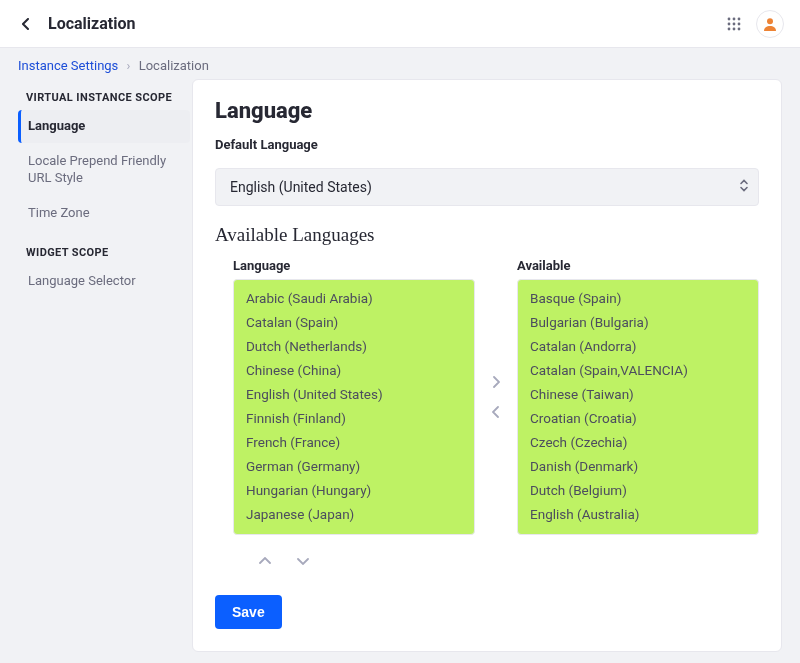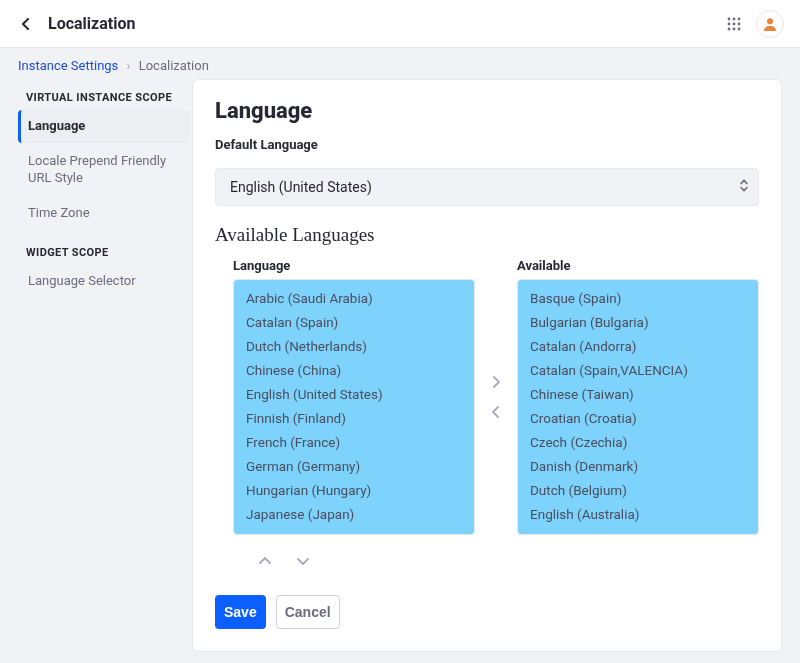--- a/index.html
+++ b/index.html
@@ -102,21 +102,21 @@
     .panel h2 {
       font-size: 19px; font-weight: 500; margin-bottom: 12px; color:#272833;font-family:Liberation Serif, serif;
     }
     .dual-list {
       display: flex; align-items: stretch; gap: 6px;
       padding-left: 18px;
     }
     .list-col { flex:1; min-width:0; }
     .list-title { font-size: 13px; font-weight: 700; margin-bottom: 6px; }
     .list-box {
-      background: #7dd3fc;
+      background: #bef264;
       border: 1px solid #e7e7ed;
       border-radius: 4px;
       height: 256px;
       overflow-y: scroll;
       padding: 6px 0;
     }
     .list-box::-webkit-scrollbar { width: 10px; }
     .list-box::-webkit-scrollbar-thumb { background:#b7b8c4; border-radius:5px;}
     .list-box::-webkit-scrollbar-track { background:#e7e7ed;}
     .list-item {
@@ -134,21 +134,21 @@
       width: 24px; height: 24px;
       display:flex; align-items:center; justify-content:center;
       color: #a7a9bc;
       cursor: pointer;
       border-radius: 4px;
     }
     .reorder-btns { display:flex; gap:14px; margin-top:14px; padding-left: 38px; }
     .footer { margin-top: 22px; display:flex; gap:10px; }
     .btn {
       border-radius: 4px;
-      padding: 8px 8px;
+      padding: 8px 16px;
       font-size: 14px;
       font-weight: 600;
       cursor: pointer;
       border: 1px solid transparent;
     }
     .btn-primary { background:#0b5fff; color:#fff; }
     .btn-secondary { background:#fff; color:#6b6c7e; border-color:#cdced9; }
   </style>
 </head>
 <body>
@@ -270,16 +270,15 @@
       </span>
       <span class="icon-btn">
         <svg width="12" height="8" viewBox="0 0 12 8">
             <path d="M1 2 L6 7 L11 2" stroke="currentColor" stroke-width="1.8" fill="none" stroke-linecap="round"></path>
           </svg>
       </span>
     </div>
 
     <div class="footer">
       <button class="btn btn-primary">Save</button>
-      <button class="btn btn-secondary">Cancel</button>
     </div>
   </section>
 </div>
 
 </body></html>

